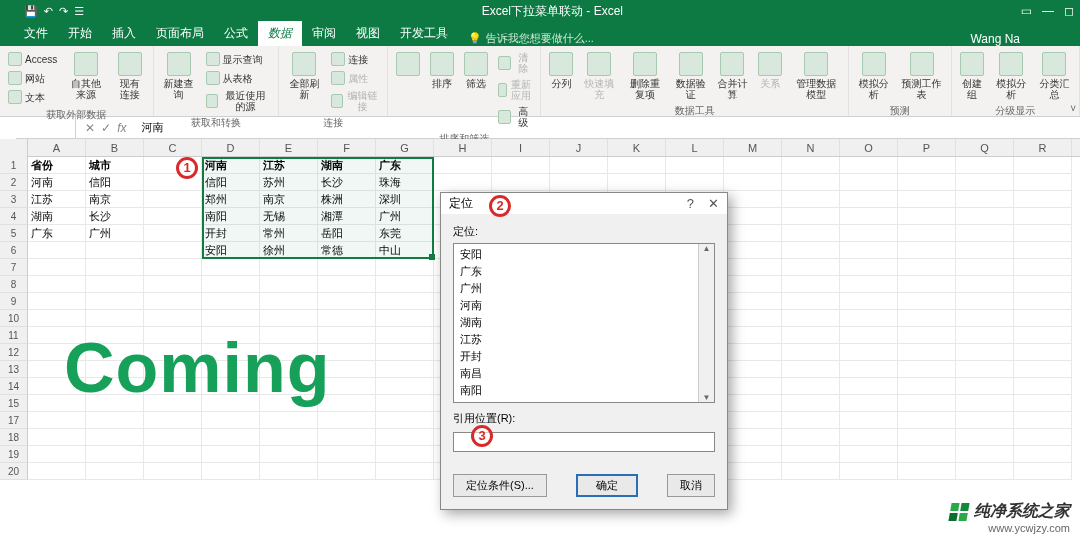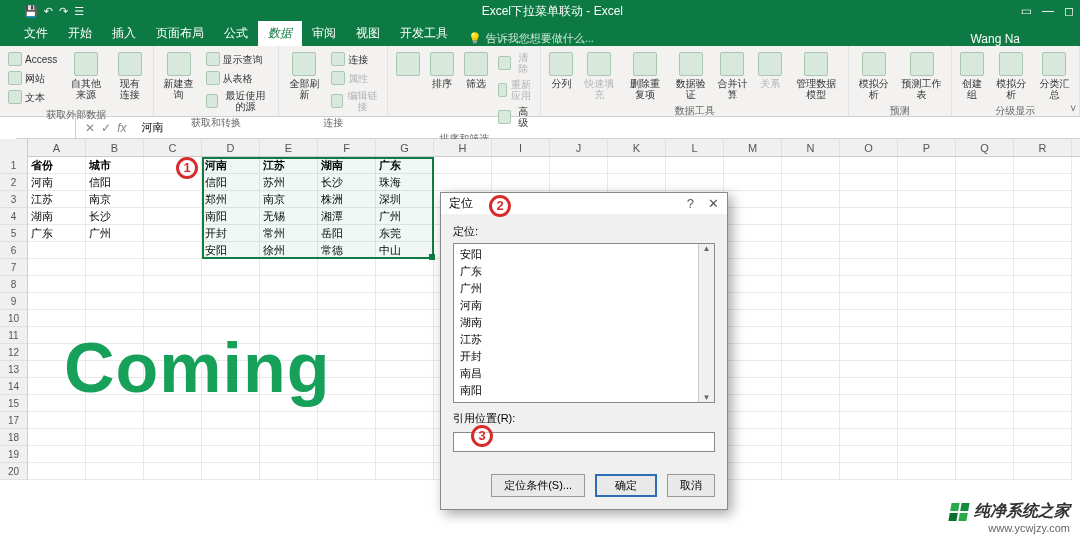--- a/index.html
+++ b/index.html
@@ -47,21 +47,21 @@
 .dlg-title-r{display:flex;gap:14px;font-size:13px;color:#555;}
 .dlg-body{padding:8px 12px 12px;}
 .dlg-label{font-size:11px;margin:2px 0 4px;}
 .dlg-list{background:#fff;border:1px solid #888;height:160px;overflow:hidden;position:relative;}
 .dlg-list-items{padding:2px 0;}
 .dlg-li{font-size:11px;padding:1px 6px;}
 .dlg-sbar{position:absolute;right:0;top:0;width:16px;height:100%;background:#f0f0f0;border-left:1px solid #ccc;}
 .dlg-sbar::before{content:"▲";position:absolute;top:0;left:0;width:100%;text-align:center;font-size:8px;color:#666;}
 .dlg-sbar::after{content:"▼";position:absolute;bottom:0;left:0;width:100%;text-align:center;font-size:8px;color:#666;}
 .dlg-ref{width:100%;border:1px solid #888;height:20px;background:#fff;margin-top:2px;}
-.dlg-btns{display:flex;justify-content:flex-end;padding:10px 12px 12px;gap:10px;}
+.dlg-btns{display:flex;justify-content:space-between;padding:10px 12px 12px;gap:10px;}
 .dlg-btn{flex:0 0 auto;padding:3px 12px;font-size:11px;background:#e9e9e9;border:1px solid #999;cursor:pointer;}
 .dlg-btn.primary{border:2px solid #2a6fb5;padding:2px 18px;}
 .watermark{position:absolute;left:0;top:328px;font-family:"Times New Roman",serif;color:#17a05a;font-weight:700;pointer-events:none;}
 .wm1{font-size:70px;letter-spacing:1px;margin-left:64px;}
 .wm2{font-size:94px;letter-spacing:4px;font-family:"SimSun",serif;margin-top:-12px;}
 .footer-brand{position:absolute;right:10px;bottom:6px;text-align:right;}
 .fb-logo{display:flex;align-items:center;gap:6px;justify-content:flex-end;}
 .fb-sq{display:grid;grid-template-columns:8px 8px;grid-template-rows:8px 8px;gap:2px;transform:skewX(-10deg);}
 .fb-sq div{background:#2aa84a;}
 .fb-sq div:nth-child(2){background:#128a3b;}

